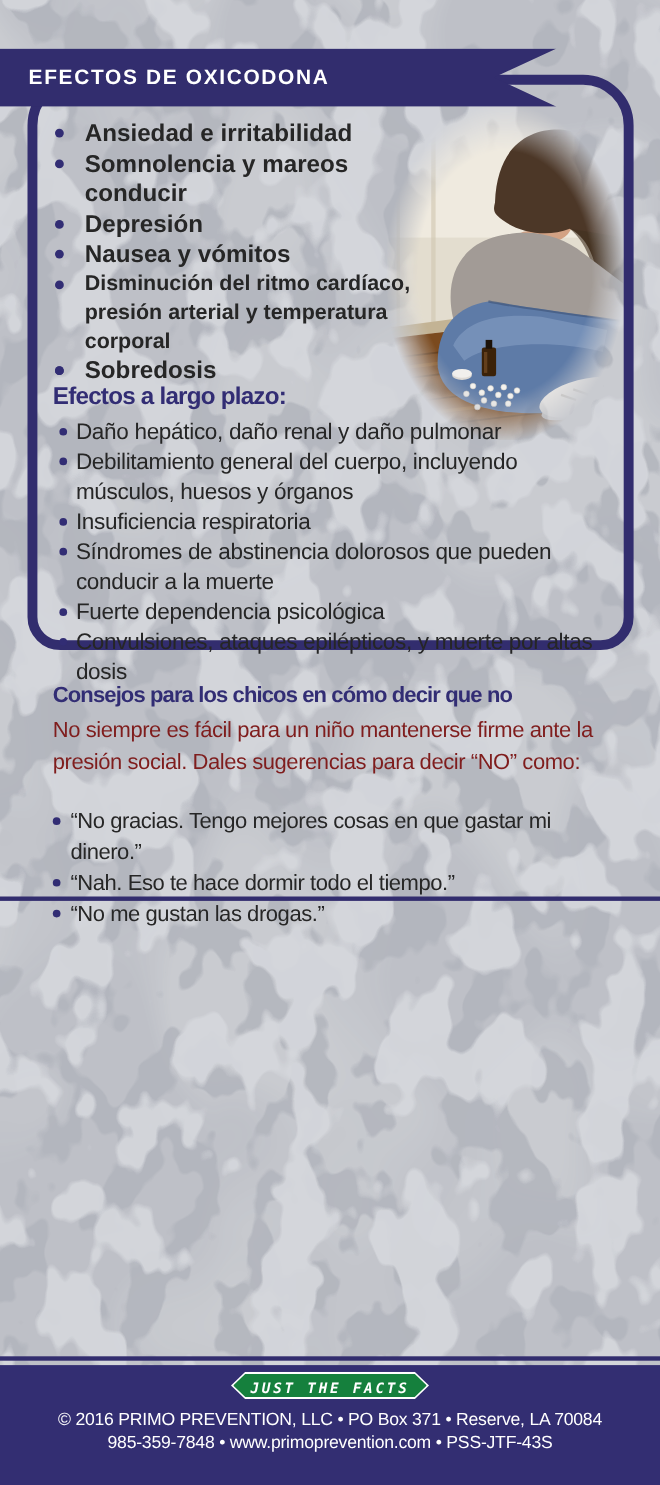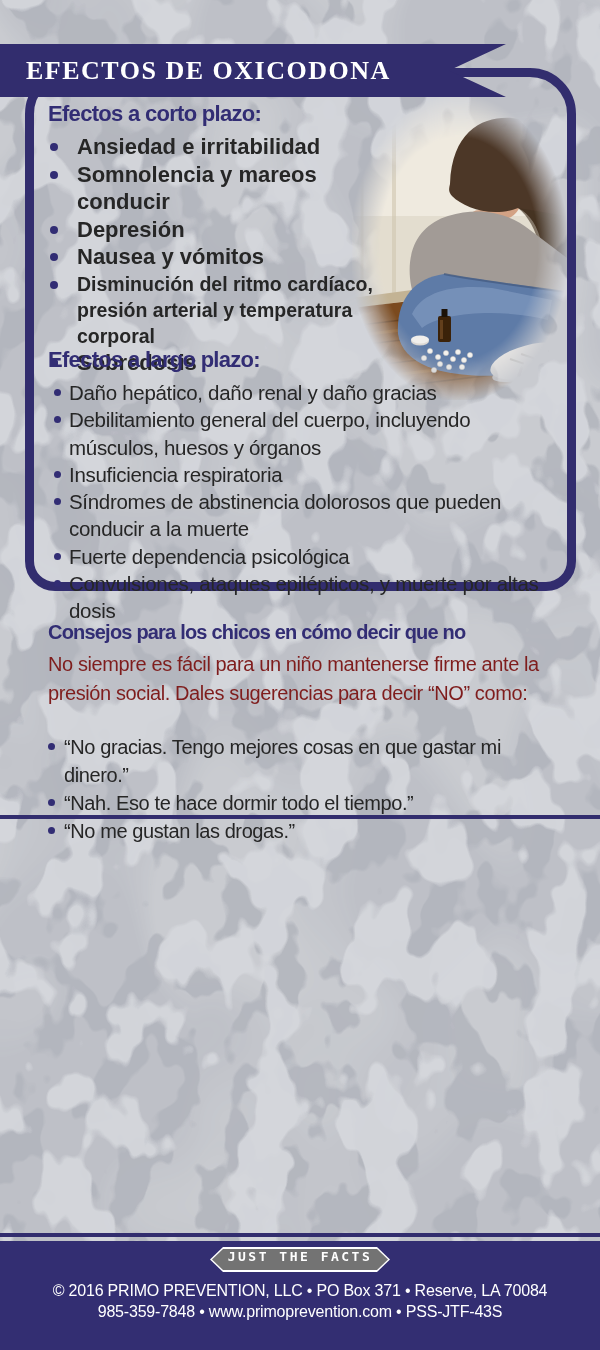--- a/index.html
+++ b/index.html
@@ -17,22 +17,22 @@
     border:9px solid #322d6e;border-radius:46px 46px 30px 30px;
     box-sizing:border-box;z-index:3;background:transparent;
   }
   
   .banner{
     position:absolute;left:0;top:44px;width:506px;height:53px;background:#322d6e;
     clip-path:polygon(0 0,100% 0,calc(100% - 57px) 50%,100% 100%,0 100%);
     display:flex;align-items:center;z-index:4;
   }
   .banner-title{
-    margin-left:26px;color:#ffffff;font-family:Liberation Serif, serif;
-    font-weight:bold;font-size:26px;letter-spacing:1.5px;white-space:nowrap;
+    margin-left:26px;color:#ffffff;font-family:Liberation Sans, sans-serif;
+    font-weight:bold;font-size:19px;letter-spacing:1.5px;white-space:nowrap;
   }
   section{position:absolute;z-index:5;}
   .sec-short{left:48px;top:101px;width:352px;}
   .sec-long{left:48px;top:347px;width:522px;}
   .sec-tips{left:48px;top:619px;width:522px;}
   h2{
     margin:0;color:#322d74;font-weight:bold;font-size:22px;letter-spacing:-0.7px;
     line-height:26px;white-space:nowrap;
   }
   .sec-tips h2{font-size:20px;letter-spacing:-0.8px;}
@@ -56,23 +56,23 @@
   .footer{
     position:absolute;left:0;top:1241px;width:600px;height:109px;background:#332e72;
     z-index:5;text-align:center;color:#ffffff;
   }
   .badge{position:relative;width:180px;height:25px;margin:6px auto 0 auto;}
   .badge-outer{
     position:absolute;left:0;top:0;right:0;bottom:0;background:#ffffff;
     clip-path:polygon(13px 0,calc(100% - 13px) 0,100% 50%,calc(100% - 13px) 100%,13px 100%,0 50%);
   }
   .badge-inner{
-    position:absolute;left:2px;top:2px;right:2px;bottom:2px;background:#737373;
+    position:absolute;left:2px;top:2px;right:2px;bottom:2px;background:#15803d;
     clip-path:polygon(11px 0,calc(100% - 11px) 0,100% 50%,calc(100% - 11px) 100%,11px 100%,0 50%);
-    display:flex;align-items:flex-start;justify-content:center;
+    display:flex;align-items:flex-end;justify-content:center;font-style:italic;
   }
   .badge-text{
     color:#ffffff;font-family:"DejaVu Sans Mono",monospace;font-weight:bold;
     font-size:13px;letter-spacing:2.5px;white-space:nowrap;
   }
   .f1{margin:9px 0 0 0;font-size:16px;letter-spacing:-0.2px;line-height:19px;}
   .f2{margin:2px 0 0 0;font-size:16px;letter-spacing:-0.2px;line-height:19px;}
 </style>
 </head>
 <body>
@@ -168,37 +168,36 @@
     </svg>
   </div>
 
   <div class="content-box"></div>
 
   <div class="banner">
     <span class="banner-title">EFECTOS DE OXICODONA</span>
   </div>
 
   <section class="sec-short">
-    <h2>Efectos a corto plazo:</h2>
     <ul>
       <li><span class="dot"></span><span>Ansiedad e irritabilidad</span></li>
       <li><span class="dot"></span><span>Somnolencia y mareos conducir</span></li>
       <li><span class="dot"></span><span>Depresión</span></li>
       <li><span class="dot"></span><span>Nausea y vómitos</span></li>
       <li class="small"><span class="dot"></span><span class="pre">Disminución del ritmo cardíaco,
 presión arterial y temperatura corporal</span></li>
       <li><span class="dot"></span></li>
       <li><span class="dot"></span><span>Sobredosis</span></li>
     </ul>
   </section>
 
   <section class="sec-long">
     <h2>Efectos a largo plazo:</h2>
     <ul>
-      <li><span class="dot"></span><span>Daño hepático, daño renal y daño gracias</span></li>
+      <li><span class="dot"></span><span>Daño hepático, daño renal y daño pulmonar</span></li>
       <li><span class="dot"></span><span class="pre">Debilitamiento general del cuerpo, incluyendo
 músculos, huesos y órganos</span></li>
       <li><span class="dot"></span><span>Insuficiencia respiratoria</span></li>
       <li><span class="dot"></span><span class="pre">Síndromes de abstinencia dolorosos que pueden
 conducir a la muerte</span></li>
       <li><span class="dot"></span><span>Fuerte dependencia psicológica</span></li>
       <li><span class="dot"></span><span>Convulsiones, ataques epilépticos, y muerte por altas dosis</span></li>
     </ul>
   </section>
 

